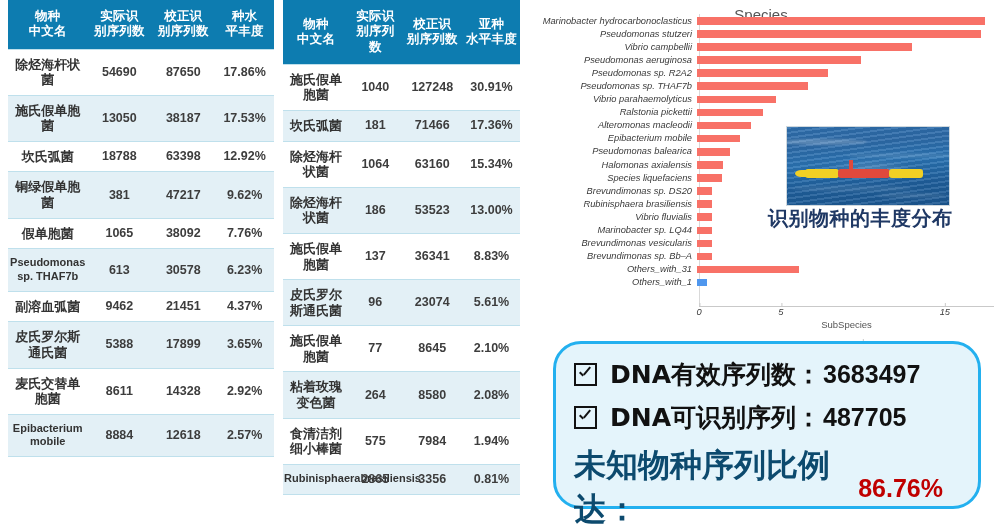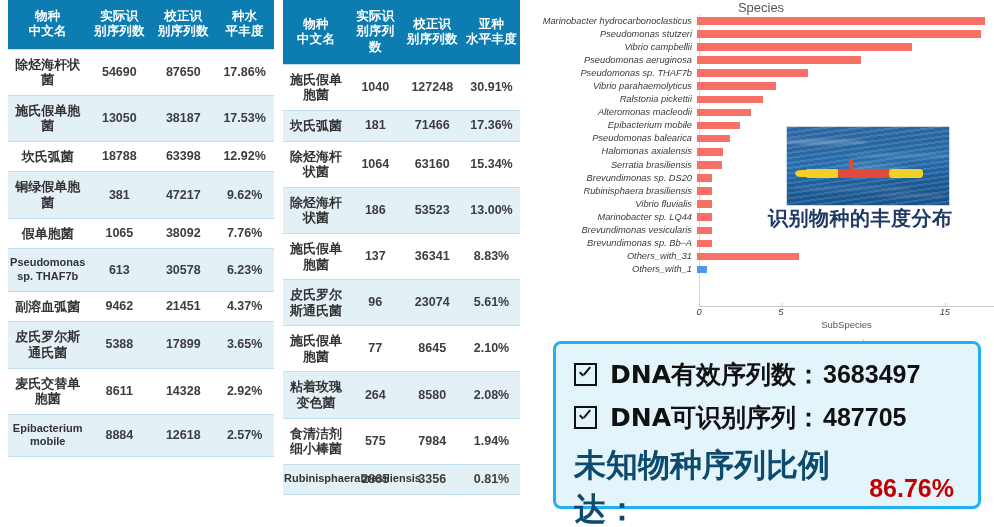--- a/index.html
+++ b/index.html
@@ -29,22 +29,22 @@
   #table-left thead th:nth-child(2){width:24%;}
   #table-left thead th:nth-child(3){width:24%;}
   #table-left thead th:nth-child(4){width:22%;}
   #table-right thead th:nth-child(1){width:28%;}
   #table-right thead th:nth-child(2){width:22%;}
   #table-right thead th:nth-child(3){width:26%;}
   #table-right thead th:nth-child(4){width:24%;}
 
   
   #chart-panel{position:absolute;left:528px;top:0px;width:466px;height:332px;}
-  .chart-title{position:absolute;top:0;left:0;width:100%;text-align:center;
-      font-size:13px;color:#555;font-family:"Liberation Sans",sans-serif;}
+  .chart-title{position:absolute;top:6px;left:0;width:100%;text-align:center;
+      font-size:15px;color:#555;font-family:"Liberation Sans",sans-serif;}
   .chart-plot{position:absolute;left:0px;top:14px;width:466px;height:292px;}
   .bar-row{display:flex;align-items:center;height:13.1px;}
   .bar-label{width:164px;text-align:right;padding-right:5px;font-style:italic;
       font-size:9.3px;color:#3a3a3a;white-space:nowrap;overflow:hidden;
       font-family:"Liberation Sans",sans-serif;}
   .bar-track{flex:1;position:relative;height:13.1px;}
   .bar{position:absolute;left:0;top:3.0px;height:7.6px;background:#f87167;}
   .bar.blue{background:#4f97ee;}
   .axis-line{position:absolute;left:171px;top:0px;width:1px;height:292px;background:#d9d9d9;}
   .x-axis{position:absolute;left:171px;top:306px;width:295px;height:1px;background:#c9c9c9;}
@@ -73,21 +73,21 @@
      border-radius:50% 0 0 50%;}
 
   
   #chart-caption{position:absolute;left:768px;top:205px;width:214px;
       font-size:20px;font-weight:bold;color:#1f3864;letter-spacing:.5px;
       font-family:"DejaVu Sans",sans-serif;}
 
   
   #summary-box{position:absolute;left:553px;top:341px;width:428px;height:168px;
       box-sizing:border-box;background:#e4f4fb;border:3px solid #23b0ef;
-      border-radius:8px;padding:14px 24px 0 18px;}
+      border-radius:28px;padding:14px 35px 0 18px;}
   .sum-row{display:flex;align-items:center;margin-bottom:10px;}
   .chk{width:19px;height:19px;border:2px solid #111;margin-right:13px;
       position:relative;flex:0 0 auto;background:#e4f4fb;}
   .chk:before{content:"";position:absolute;left:3px;top:8px;width:5px;height:2px;
       background:#111;transform:rotate(45deg);}
   .chk:after{content:"";position:absolute;left:5.5px;top:5px;width:10px;height:2px;
       background:#111;transform:rotate(-50deg);}
   .sum-label{font-size:25px;font-weight:bold;color:#111;
       font-family:"DejaVu Sans",sans-serif;letter-spacing:0px;}
   .sum-value{font-size:25px;font-weight:bold;color:#111;
@@ -274,20 +274,26 @@
             <div class="bar" style="width: 214.694px;"></div>
           </div>
         </div>
         <div class="bar-row">
           <div class="bar-label">Pseudomonas aeruginosa</div>
           <div class="bar-track">
             <div class="bar" style="width: 163.889px;"></div>
           </div>
         </div>
         <div class="bar-row">
+          <div class="bar-label">Pseudomonas sp. R2A2</div>
+          <div class="bar-track">
+            <div class="bar" style="width: 131.111px;"></div>
+          </div>
+        </div>
+        <div class="bar-row">
           <div class="bar-label">Pseudomonas sp. THAF7b</div>
           <div class="bar-track">
             <div class="bar" style="width: 111.444px;"></div>
           </div>
         </div>
         <div class="bar-row">
           <div class="bar-label">Vibrio parahaemolyticus</div>
           <div class="bar-track">
             <div class="bar" style="width: 78.6667px;"></div>
           </div>
@@ -316,21 +322,21 @@
             <div class="bar" style="width: 32.7778px;"></div>
           </div>
         </div>
         <div class="bar-row">
           <div class="bar-label">Halomonas axialensis</div>
           <div class="bar-track">
             <div class="bar" style="width: 26.2222px;"></div>
           </div>
         </div>
         <div class="bar-row">
-          <div class="bar-label">Serratia brasiliensis</div>
+          <div class="bar-label">Species liquefaciens</div>
           <div class="bar-track">
             <div class="bar" style="width: 24.5833px;"></div>
           </div>
         </div>
         <div class="bar-row">
           <div class="bar-label">Brevundimonas sp. DS20</div>
           <div class="bar-track">
             <div class="bar" style="width: 14.75px;"></div>
           </div>
         </div>

